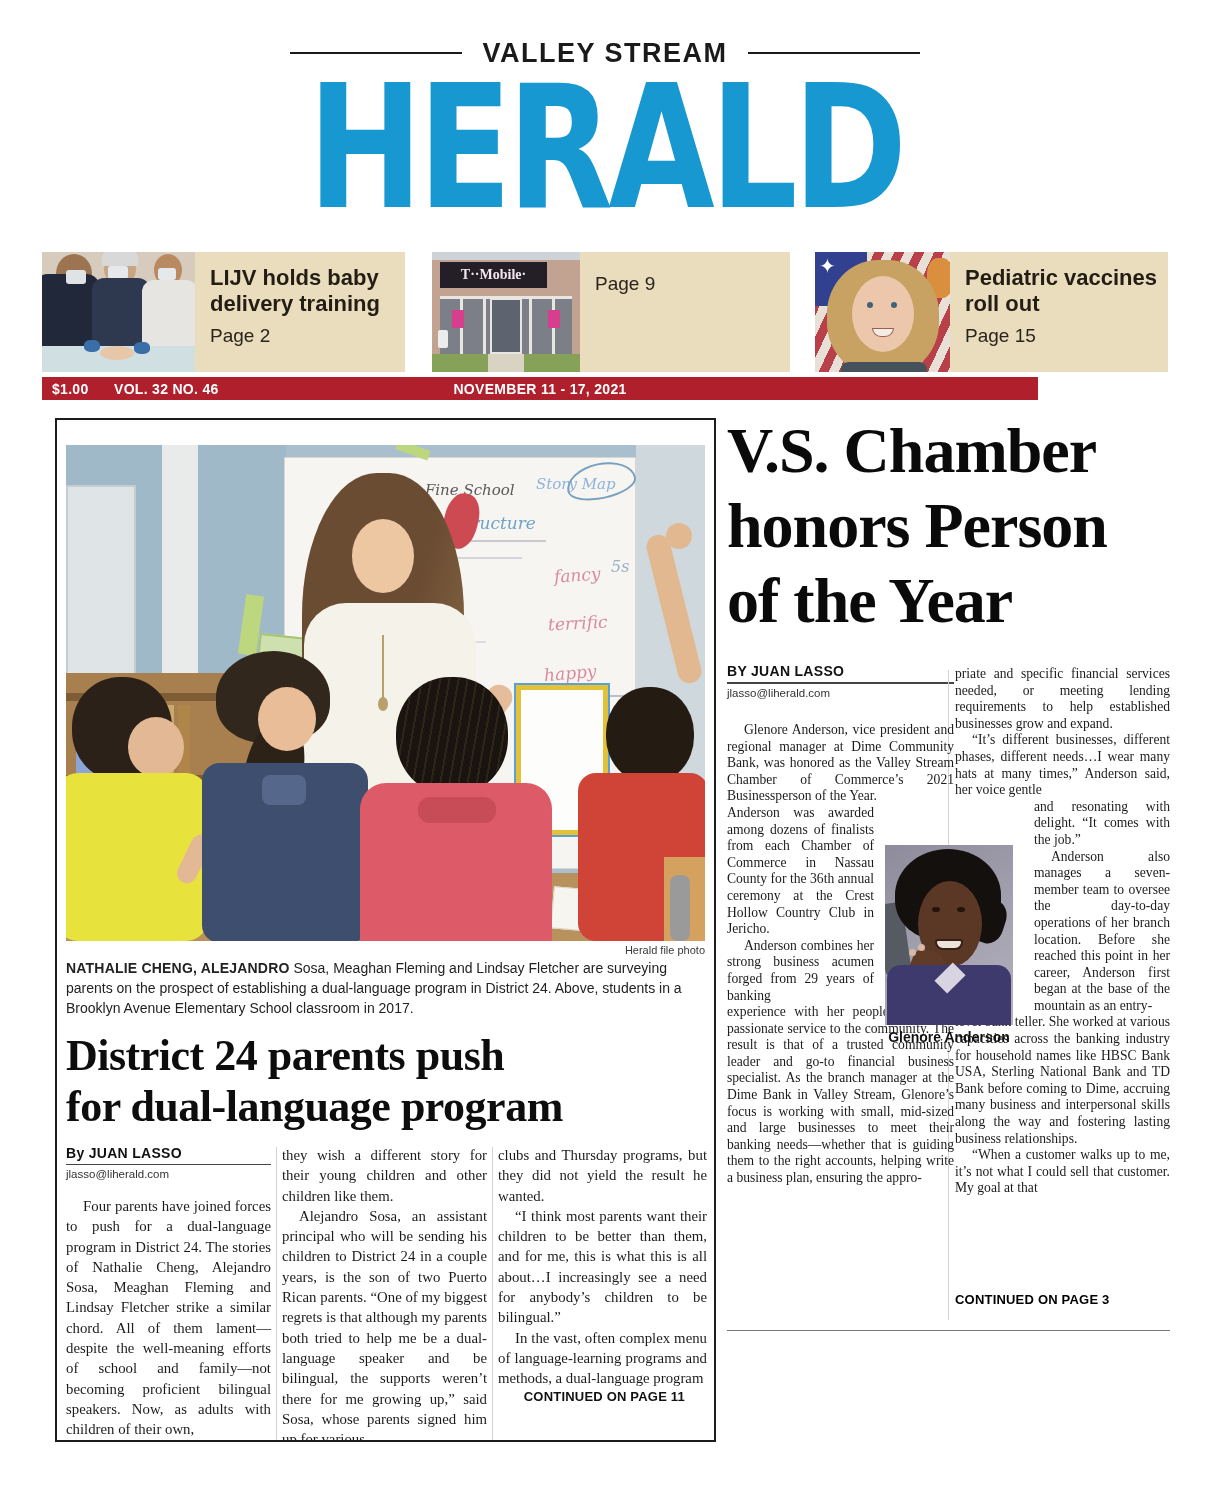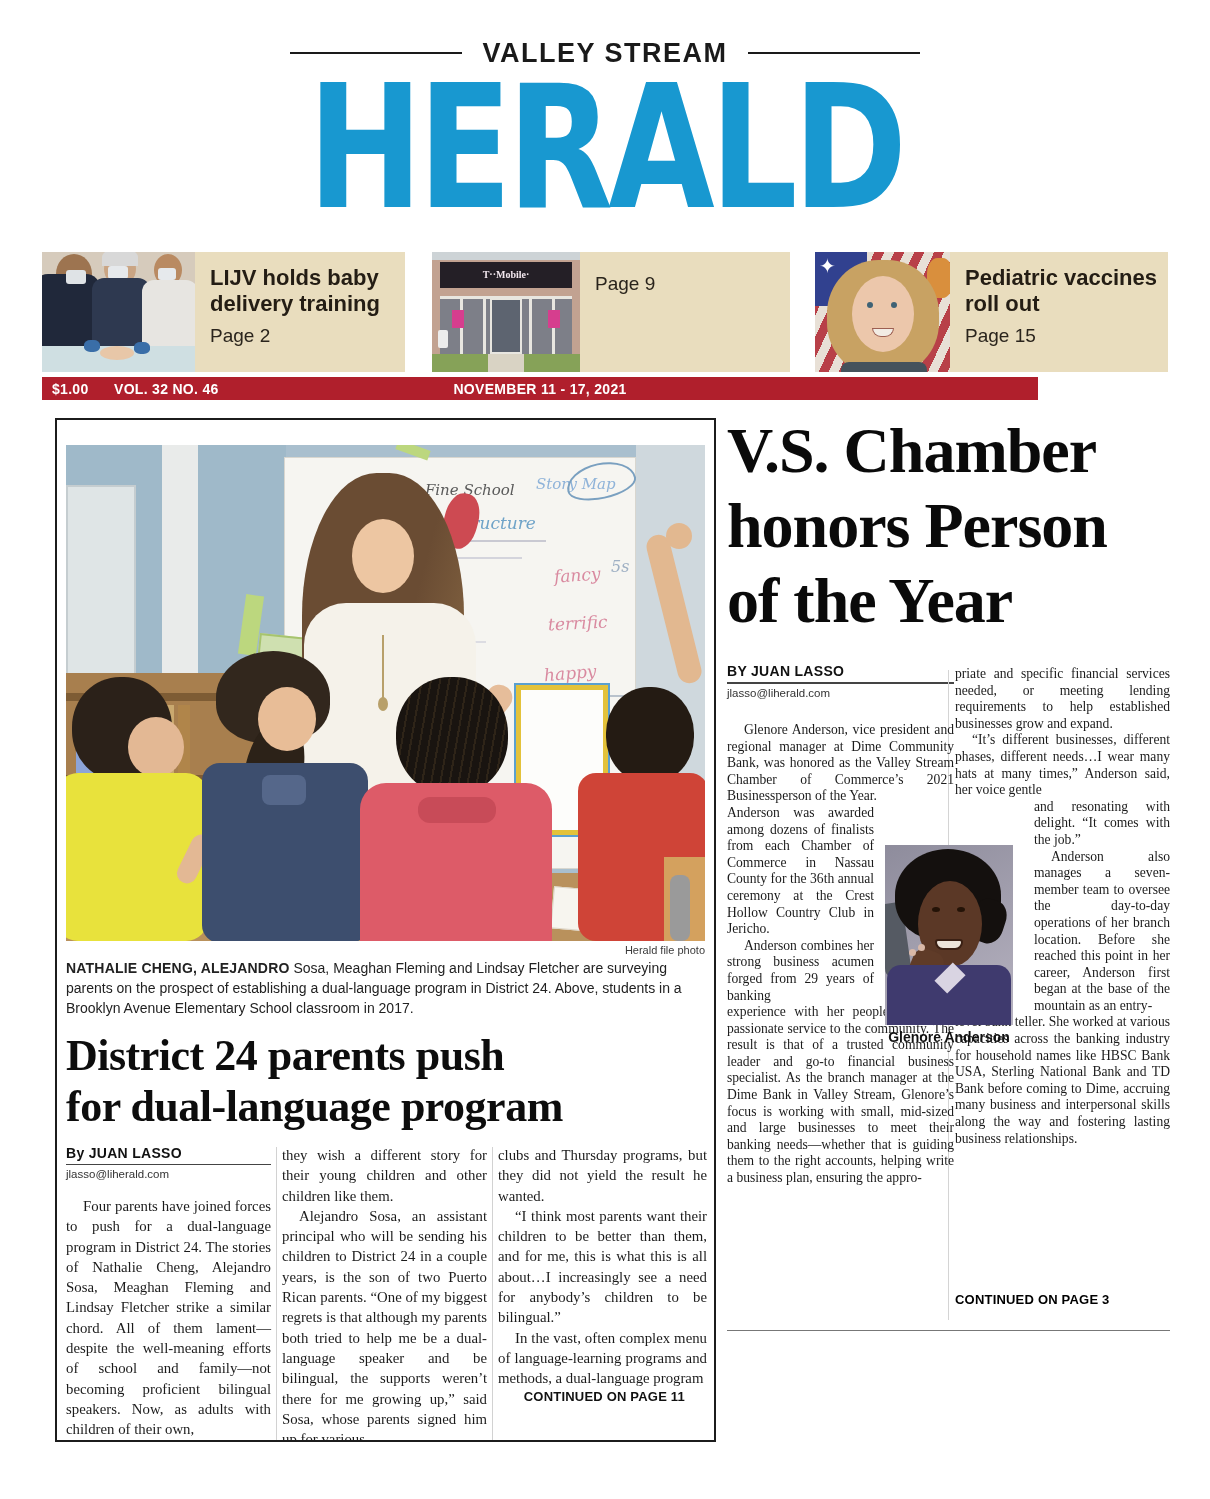--- a/index.html
+++ b/index.html
@@ -114,21 +114,21 @@
         <div class="thead">LIJV holds baby delivery training</div>
         <div class="tpage">Page 2</div>
       </div>
     </div>
 
     <div style="width:27px;flex:none;"></div>
 
     <div class="teaser">
       <div class="tphoto" style="width:148px;background:#c2a291;">
         <div class="a" style="left:0;top:0;width:148px;height:8px;background:#cdd3d6;"></div>
-        <div class="a" style="left:8px;top:10px;width:132px;height:26px;background:#241f26;color:#f2e7ee;font-weight:bold;font-size:10px;text-align:center;line-height:26px;font-family:'Liberation Serif',serif;">T··Mobile·</div>
+        <div class="a" style="left:8px;top:10px;width:107px;height:26px;background:#241f26;color:#f2e7ee;font-weight:bold;font-size:14px;text-align:center;line-height:26px;font-family:'Liberation Serif',serif;">T··Mobile·</div>
         <div class="a" style="left:8px;top:44px;width:132px;height:58px;background:#7d7f88;border-top:3px solid #e8e6e0;
              background-image:repeating-linear-gradient(90deg,#7d7f88 0 20px,#e8e6e0 20px 23px);"></div>
         <div class="a" style="left:58px;top:46px;width:32px;height:56px;background:#5d6470;border:2px solid #e8e6e0;"></div>
         <div class="a" style="left:20px;top:58px;width:12px;height:18px;background:#d63e8e;"></div>
         <div class="a" style="left:116px;top:58px;width:12px;height:18px;background:#d63e8e;"></div>
         <div class="a" style="left:0;top:102px;width:148px;height:18px;background:#86a258;"></div>
         <div class="a" style="left:56px;top:102px;width:36px;height:18px;background:#d9d3c4;"></div>
         <div class="a" style="left:6px;top:78px;width:10px;height:18px;background:#ececec;border-radius:2px;"></div>
       </div>
       <div class="tpanel" style="width:210px;">
@@ -297,20 +297,21 @@
   <div class="a fcol2">
     <p class="body-p">priate and specific financial services needed, or meeting lending requirements to help established businesses grow and expand.</p>
     <p class="body-p ind">“It’s different businesses, different phases, different needs…I wear many hats at many times,” Anderson said, her voice gentle</p>
     <div class="nrow">
       <div class="ncol2">
         <p class="body-p">and resonating with delight. “It comes with the job.”</p>
         <p class="body-p ind">Anderson also manages a seven-member team to oversee the day-to-day operations of her branch location. Before she reached this point in her career, Anderson first began at the base of the mountain as an entry-</p>
       </div>
     </div>
     <p class="body-p">level bank teller. She worked at various capacities across the banking industry for household names like HBSC Bank USA, Sterling National Bank and TD Bank before coming to Dime, accruing many business and interpersonal skills along the way and fostering lasting business relationships.</p>
+    <p class="body-p ind">“When a customer walks up to me, it’s not what I could sell that customer. My goal at that</p>
   </div>
 
   <div class="a inset-photo">
     <div class="a" style="left:0;top:0;width:128px;height:180px;background:linear-gradient(150deg,#8e8c9c,#b6b2c0);"></div>
     <div class="a" style="left:-4px;top:58px;width:26px;height:72px;background:#555a63;border-radius:5px;transform:rotate(-8deg);"></div>
     <div class="a" style="left:10px;top:4px;width:106px;height:92px;background:#14100e;border-radius:50% 50% 44% 44%;"></div>
     <div class="a" style="left:86px;top:54px;width:34px;height:44px;background:#14100e;border-radius:40%;transform:rotate(18deg);"></div>
     <div class="a" style="left:33px;top:36px;width:64px;height:86px;background:#5b3826;border-radius:50%;"></div>
     <div class="a" style="left:47px;top:62px;width:8px;height:5px;background:#241307;border-radius:50%;"></div>
     <div class="a" style="left:72px;top:62px;width:8px;height:5px;background:#241307;border-radius:50%;"></div>

